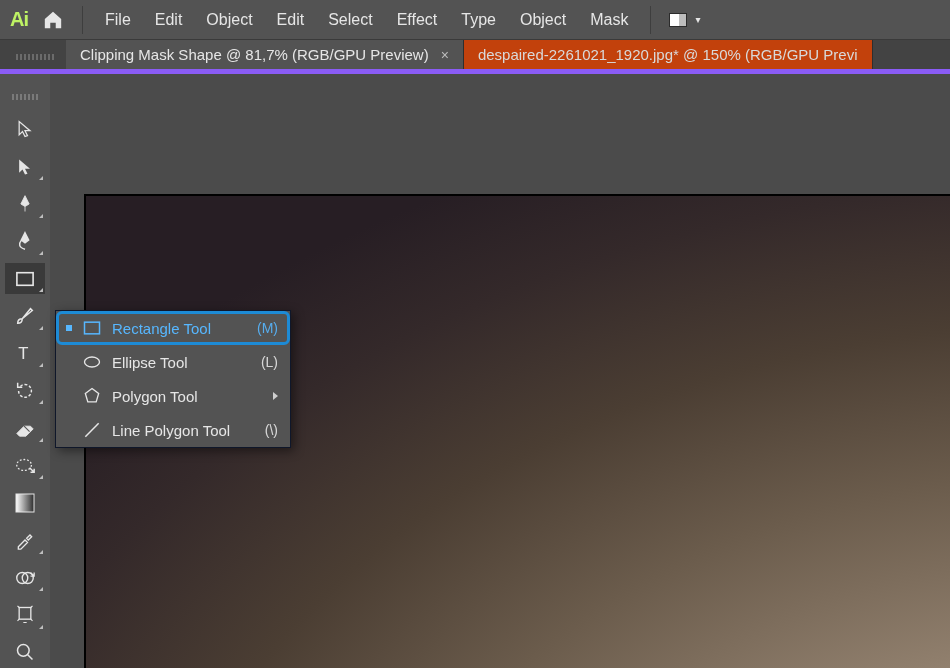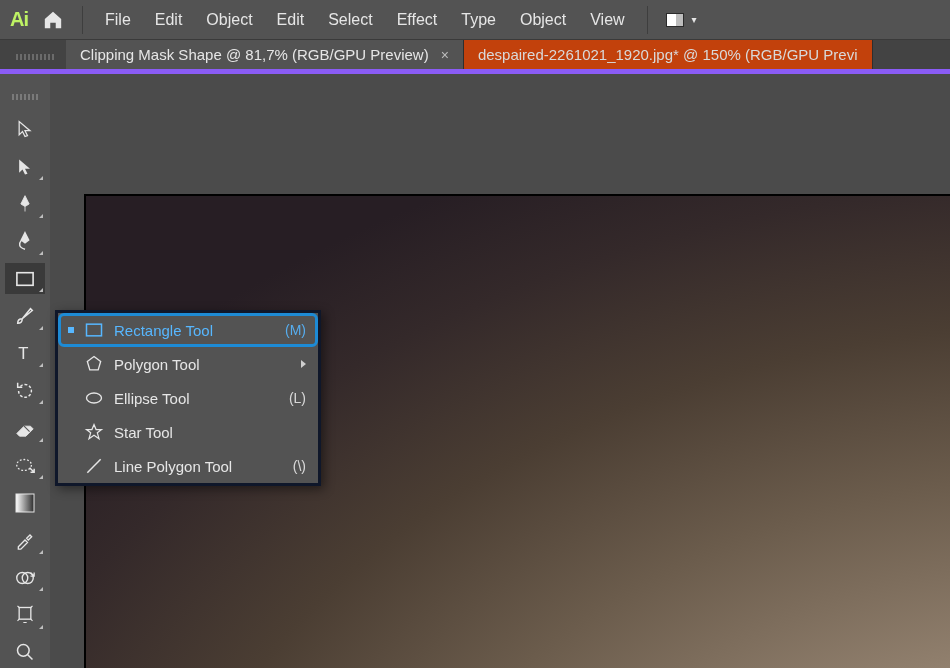--- a/index.html
+++ b/index.html
@@ -122,23 +122,23 @@
     background: radial-gradient(ellipse 110% 110% at 85% 95%,
                 #d7c8b4 0%, #b9a794 18%, #8f7e6c 36%,
                 #6b5c4c 55%, #4b3e33 72%, #34292a 88%, #271e24 100%);
     box-shadow: 0 0 0 2px #000;
   }
 
   
   .flyout {
     position:absolute;
     left:55px; top:310px;
-    width:266px;
+    width:236px;
     background:#535353;
-    border:3px solid #0f172a;
+    border:1px solid #0f172a;
     box-shadow: 3px 3px 10px rgba(0,0,0,.45);
     z-index:50;
   }
   .flyitem {
     height:34px;
     display:flex; align-items:center;
     padding: 0 12px 0 10px;
     gap:10px;
     color:#e6e6e6;
     font-size:15px;
@@ -179,21 +179,21 @@
   <span class="menu-divider"></span>
   <span id="menu-items" style="display: flex; gap: 16px;">
       <span class="menuitem">File</span>
       <span class="menuitem">Edit</span>
       <span class="menuitem">Object</span>
       <span class="menuitem">Edit</span>
       <span class="menuitem">Select</span>
       <span class="menuitem">Effect</span>
       <span class="menuitem">Type</span>
       <span class="menuitem">Object</span>
-      <span class="menuitem">View</span>
+      <span class="menuitem">Mask</span>
     </span>
   <span class="menu-divider"></span>
   <span class="workspace-switch">
     <span class="workspace-swatch"></span>
     <span class="chevron-down">▾</span>
   </span>
 </div>
 
 <div class="tab-grip">
     <div></div>
@@ -325,45 +325,36 @@
         <svg width="22" height="18" viewBox="0 0 24 20">
           <rect x="3" y="3" width="18" height="14" fill="none" stroke="#57b7ff" stroke-width="1.8"></rect>
         </svg>
       </span>
       <span class="label">Rectangle Tool</span>
       <span class="shortcut">(M)</span>
     </div>
     <div class="flyitem">
       <span class="bullet"></span>
       <span class="icon">
+        <svg width="22" height="18" viewBox="0 0 24 20">
+          <ellipse cx="12" cy="10" rx="9" ry="6" fill="none" stroke="#e6e6e6" stroke-width="1.6"></ellipse>
+        </svg>
+      </span>
+      <span class="label">Ellipse Tool</span>
+      <span class="shortcut">(L)</span>
+    </div>
+    <div class="flyitem">
+      <span class="bullet"></span>
+      <span class="icon">
         <svg width="20" height="20" viewBox="0 0 24 24">
           <path d="M12 3l8 6-3 10H7L4 9z" fill="none" stroke="#e6e6e6" stroke-width="1.6"></path>
         </svg>
       </span>
       <span class="label">Polygon Tool</span>
       <span class="submenu-arrow"></span>
-    </div>
-    <div class="flyitem">
-      <span class="bullet"></span>
-      <span class="icon">
-        <svg width="22" height="18" viewBox="0 0 24 20">
-          <ellipse cx="12" cy="10" rx="9" ry="6" fill="none" stroke="#e6e6e6" stroke-width="1.6"></ellipse>
-        </svg>
-      </span>
-      <span class="label">Ellipse Tool</span>
-      <span class="shortcut">(L)</span>
-    </div>
-    <div class="flyitem">
-      <span class="bullet"></span>
-      <span class="icon">
-        <svg width="20" height="20" viewBox="0 0 24 24">
-          <path d="M12 3l2.5 6H21l-5 4 2 7-6-4-6 4 2-7-5-4h6.5z" fill="none" stroke="#e6e6e6" stroke-width="1.5"></path>
-        </svg>
-      </span>
-      <span class="label">Star Tool</span>
     </div>
     <div class="flyitem">
       <span class="bullet"></span>
       <span class="icon">
         <svg width="20" height="20" viewBox="0 0 24 24">
           <path d="M4 20L20 4" stroke="#e6e6e6" stroke-width="1.8"></path>
         </svg>
       </span>
       <span class="label">Line Polygon Tool</span>
       <span class="shortcut">(\)</span>

